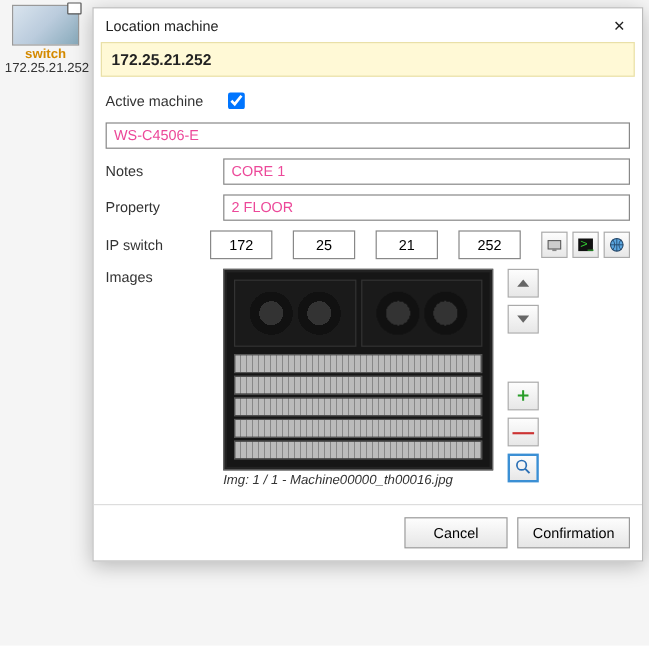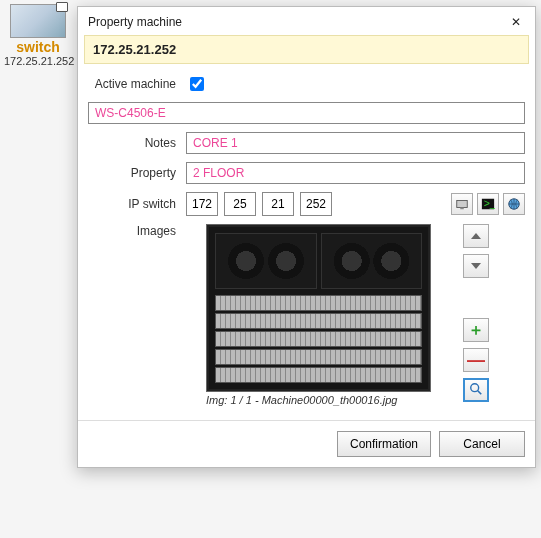--- a/index.html
+++ b/index.html
@@ -1,36 +1,36 @@
 <!DOCTYPE html>
 <html><head>
 <meta charset="utf-8">
 <style>
   * { box-sizing: border-box; font-family: "Segoe UI", Tahoma, sans-serif; font-size: 12px; }
   body { margin: 0; background: #f5f5f5; width: 541px; height: 538px; position: relative; overflow: hidden; }
   .desktop-icon { position: absolute; top: 4px; left: 4px; width: 68px; text-align: center; cursor: default; }
   .desktop-icon .thumb { width: 56px; height: 34px; margin: 0 auto 1px; background: linear-gradient(135deg,#d9e4ee 0%,#bcd 50%,#8ab 100%); border: 1px solid #999; position: relative; }
   .desktop-icon .thumb::after { content:""; position:absolute; top:-3px; right:-3px; width:10px; height:8px; background:#fff; border:1px solid #555; border-radius:1px;}
-  .desktop-icon .lbl1 { color: #d48a00; font-weight: bold; font-size:14px; }
+  .desktop-icon .lbl1 { color: #d48a00; font-weight: bold; font-size:11px; }
   .desktop-icon .lbl2 { font-size:11px; color:#333; }
   .dialog { position: absolute; top: 6px; left: 77px; width: 459px; background: #fff; border: 1px solid #bbb; box-shadow: 0 4px 16px rgba(0,0,0,.25); }
   .titlebar { display:flex; align-items:center; justify-content:space-between; padding: 8px 10px 6px 10px; }
   .titlebar span { font-size: 12px; color:#222; }
   .close { font-size:15px; color:#333; cursor:pointer; padding:0 4px; font-family: Arial; }
   .ipbar { margin: 0 6px 10px 6px; background: #fff9d6; border:1px solid #e9e0a8; padding: 6px 8px; font-weight: bold; color:#222; font-size:13px; }
   .form { padding: 0 10px 6px 10px; }
   .row { display:flex; align-items:center; margin-bottom:8px; }
-  .lab { width: 98px; text-align:right; padding-right:10px; color:#333; }
+  .lab { width: 98px; text-align:left; padding-right:10px; color:#333; }
   .txt { flex:1; border:1px solid #888; padding:3px 6px; height:22px; background:#fff; color:#ec4899; }
   .chk { width:14px; height:14px; }
-  .octet { width:32px; height:24px; border:1px solid #888; text-align:center; margin-right:6px; }
+  .octet { width:52px; height:24px; border:1px solid #888; text-align:center; margin-right:17px; }
   .toolbtns { margin-left:auto; display:flex; gap:4px; }
   .tbtn { width:22px; height:22px; border:1px solid #aaa; background:linear-gradient(#fdfdfd,#e7e7e7); display:flex; align-items:center; justify-content:center; cursor:pointer; }
   .tbtn svg { width:14px; height:14px; }
-  .imgrow { display:flex; align-items:flex-start;gap:20px; }
+  .imgrow { display:flex; align-items:flex-start; }
   .imgbox { width:225px; height:168px; border:1px solid #666; background:#222; margin-right:12px; position:relative; overflow:hidden; }
   .rack { position:absolute; inset:2px; background:#161616; }
   .fans { position:absolute; top:6px; left:6px; right:6px; height:56px; display:flex; gap:4px; }
   .fan { flex:1; background: radial-gradient(circle at 30% 50%, #333 0 10px, #111 10px 18px, transparent 18px), radial-gradient(circle at 70% 50%, #333 0 10px, #111 10px 18px, transparent 18px), #1a1a1a; border:1px solid #333; }
   .slots { position:absolute; top:68px; left:6px; right:6px; bottom:6px; display:flex; flex-direction:column; gap:2px; }
   .slot { flex:1; background: repeating-linear-gradient(90deg,#bbb 0 4px,#888 4px 5px); border:1px solid #555; }
   .imgside { display:flex; flex-direction:column; gap:6px; }
   .sbtn { width:26px; height:24px; border:1px solid #aaa; background:linear-gradient(#fdfdfd,#e7e7e7); display:flex; align-items:center; justify-content:center; cursor:pointer; }
   .sbtn.sel { border:2px solid #3b8fd4; }
   .gap { height:28px; }
@@ -47,21 +47,21 @@
 <body>
 
 <div class="desktop-icon">
   <div class="thumb"></div>
   <div class="lbl1">switch</div>
   <div class="lbl2">172.25.21.252</div>
 </div>
 
 <div class="dialog">
   <div class="titlebar">
-    <span>Property machine</span>
+    <span>Location machine</span>
     <span class="close">✕</span>
   </div>
   <div class="ipbar">172.25.21.252</div>
 
   <div class="form">
     <div class="row">
       <div class="lab">Active machine</div>
       <input type="checkbox" class="chk" checked="" style="">
     </div>
     <div class="row">
@@ -140,16 +140,16 @@
             <span class="mag"><svg width="14" height="14" viewBox="0 0 16 16">
                 <circle cx="6.5" cy="6.5" r="4.5" fill="none" stroke="#2a6fb5" stroke-width="1.6"></circle>
                 <line x1="10" y1="10" x2="14" y2="14" stroke="#2a6fb5" stroke-width="1.8"></line>
               </svg></span>
           </div>
       </div>
     </div>
   </div>
 
   <div class="footer">
+    <button class="btn">Cancel</button>
     <button class="btn">Confirmation</button>
-    <button class="btn">Cancel</button>
   </div>
 </div>
 
 </body></html>

